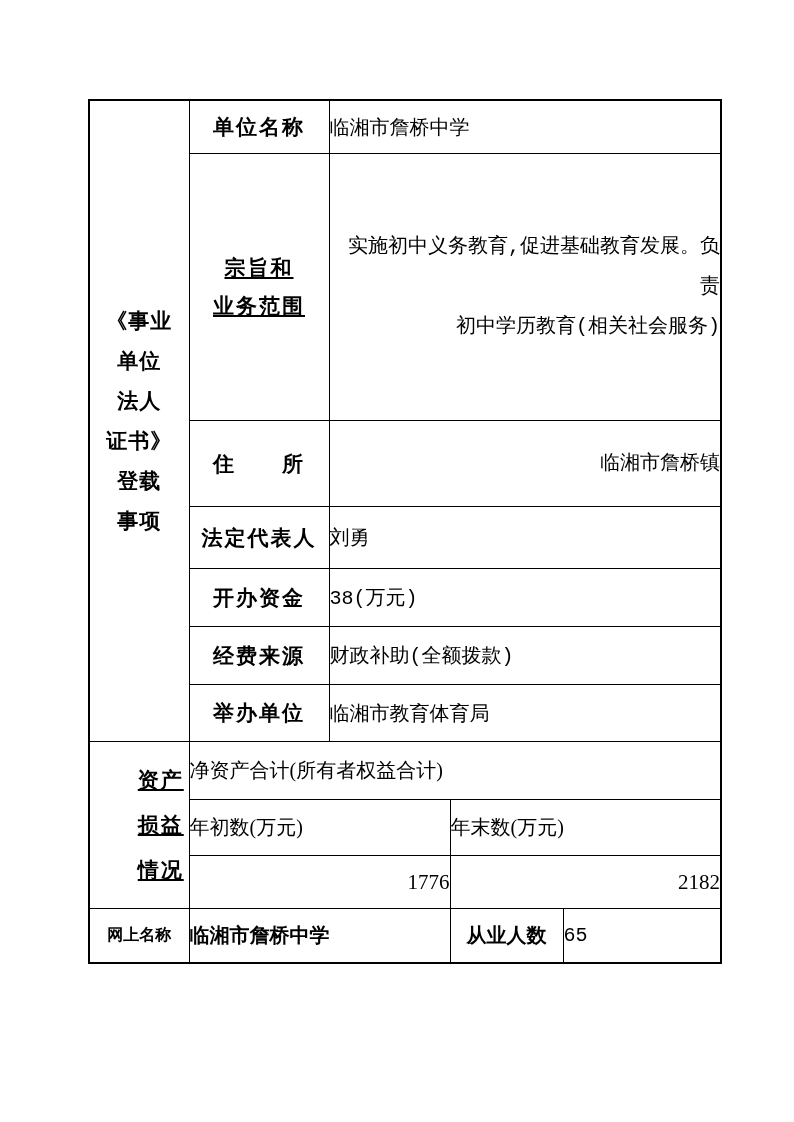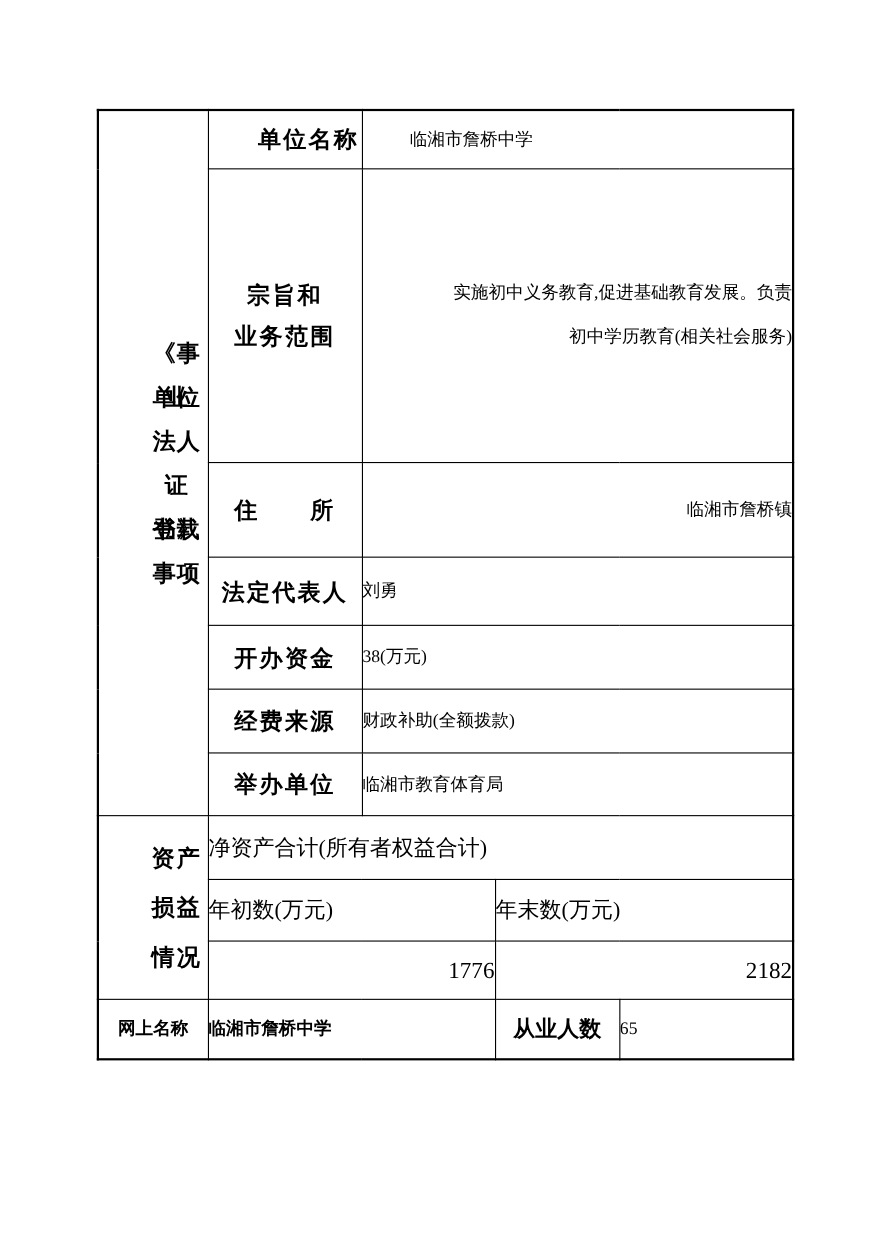--- a/index.html
+++ b/index.html
@@ -29,21 +29,21 @@
     table-layout: fixed;
     border: 2px solid #000000;
   }
   table.form td {
     border: 1px solid #000000;
     padding: 0;
     vertical-align: middle;
     overflow: hidden;
   }
   
-  tr.r1  td { height: 52px; padding-left: 43px; }
+  tr.r1  td { height: 52px; }
   tr.r2  td { height: 266px; }
   tr.r3  td { height: 85px; }
   tr.r4  td { height: 61px; }
   tr.r5  td { height: 57px; }
   tr.r6  td { height: 57px; }
   tr.r7  td { height: 56px; }
   tr.r8  td { height: 57px; }
   tr.r9  td { height: 55px; }
   tr.r10 td { height: 52px; text-align: right; }
   tr.r11 td { height: 53px; }
@@ -60,26 +60,28 @@
   }
   .label {
     font-weight: bold;
     font-size: 21px;
     text-align: center;
     letter-spacing: 2px;
   }
   .label .line {
     line-height: 38px;
     height: 38px;
+    text-decoration: underline;
   }
   .value {
-    font-size: 16px;
+    font-size: 20px;
     text-align: left;
     padding-left: 12px;
     padding-right: 8px;
+    font-family: Liberation Mono, monospace;
   }
   .value-top {
     vertical-align: top;
     text-align: right;
   }
   .mission-value {
     padding-top: 6px;
   }
   .mission-value .line {
     line-height: 40px;

